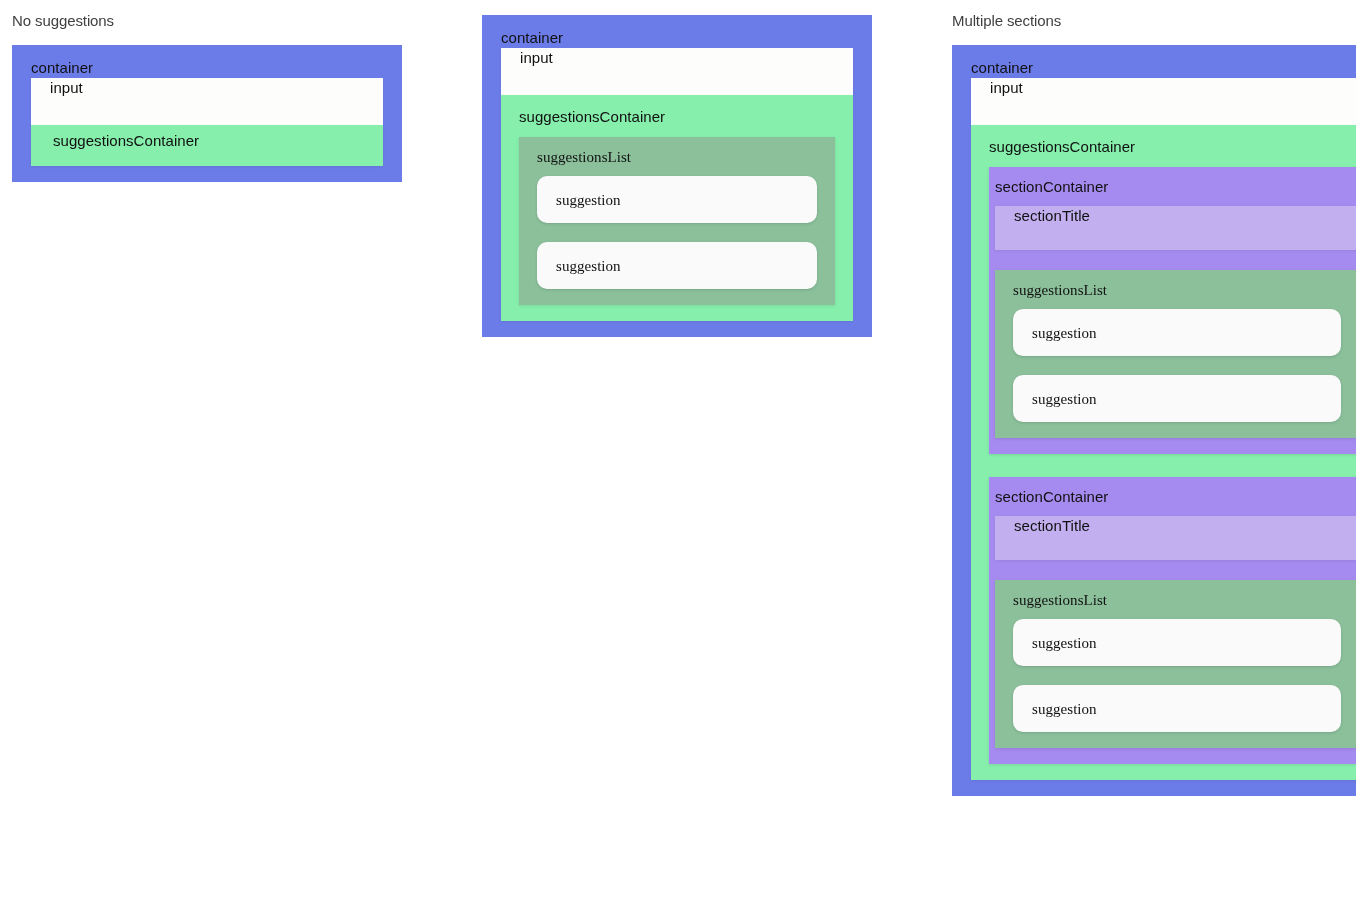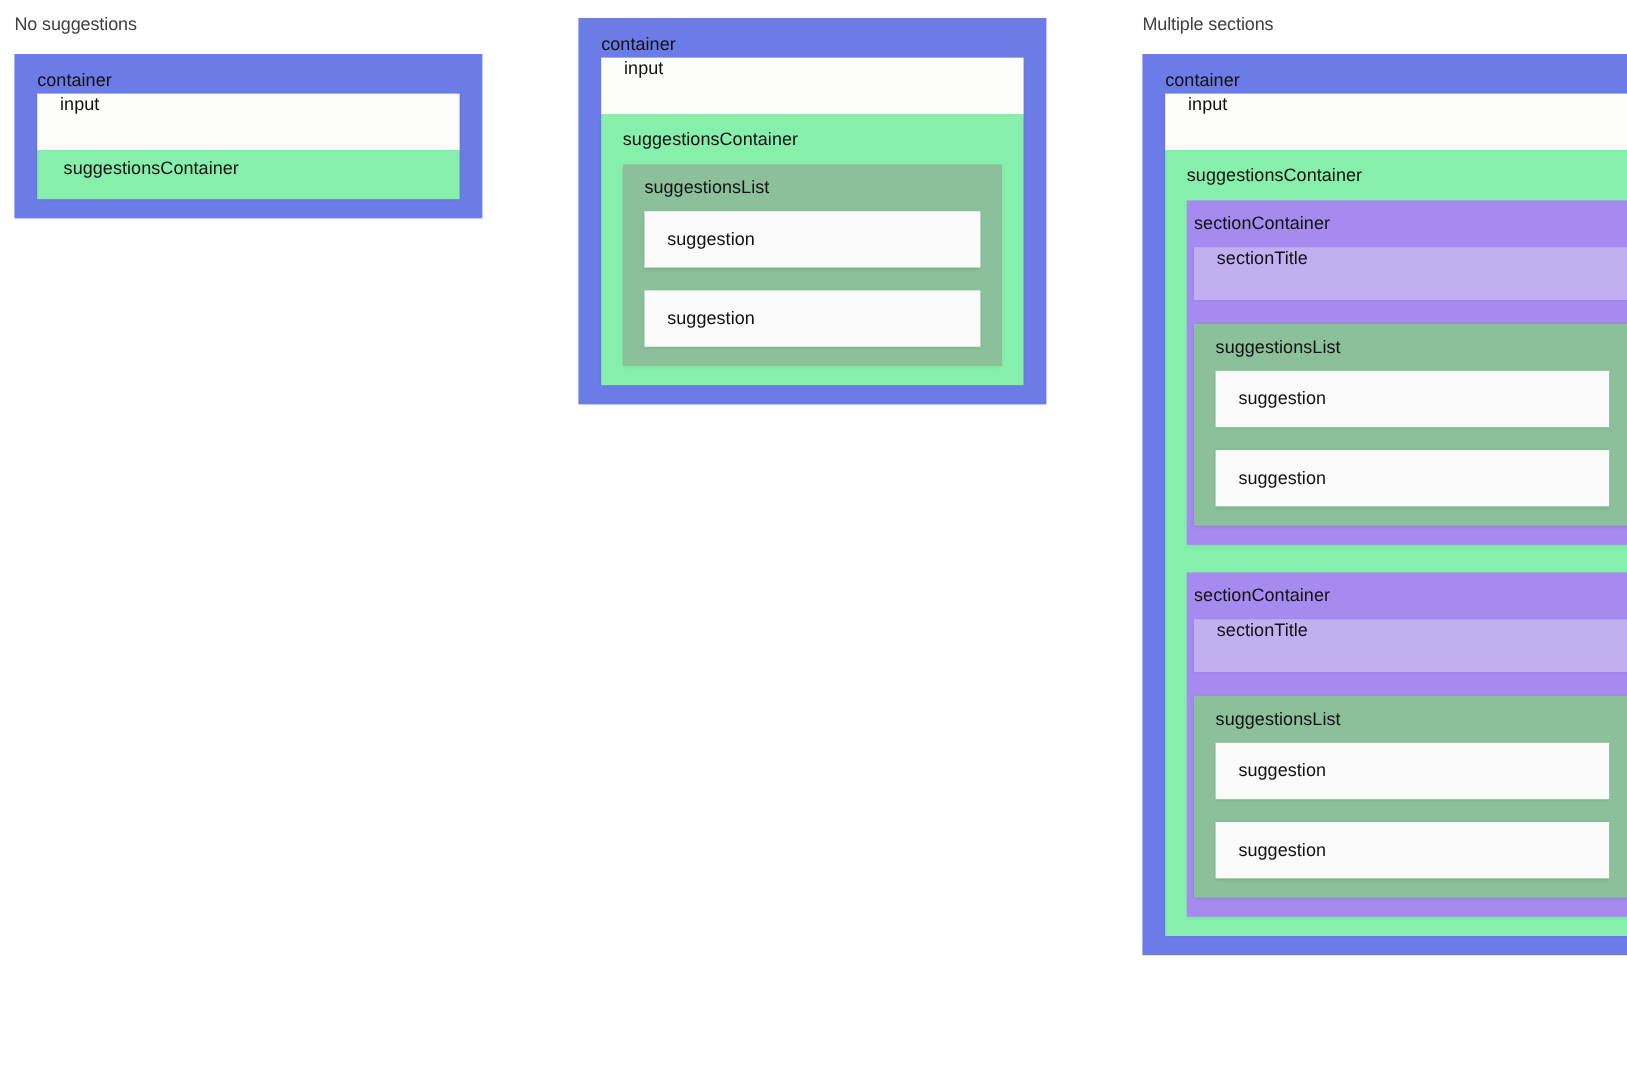--- a/index.html
+++ b/index.html
@@ -79,31 +79,33 @@
     display: flex;
     align-items: center;
   }
   .suggestions-container > .box-label { padding-bottom: 10px; }
 
   
   .suggestions-list {
     background: #8bc09b;
     padding: 10px 18px 16px 18px;
     box-shadow: 0 1px 3px rgba(0,0,0,0.10);
+    font-family: Liberation Serif, serif;
   }
   .suggestions-list > .box-label { padding-bottom: 9px; }
 
   
   .suggestion-item {
     background: #fafafa;
     height: 47px;
     display: flex;
     align-items: center;
     padding-left: 19px;
     box-shadow: 0 1px 3px rgba(0,0,0,0.14);
+    border-radius: 10px;
   }
   .suggestion-item + .suggestion-item { margin-top: 19px; }
 
   
   .section-container {
     background: #a58bef;
     padding: 10px 18px 16px 6px;
     box-shadow: 0 1px 3px rgba(0,0,0,0.10);
   }
   .section-container > .box-label { padding-bottom: 9px; }

